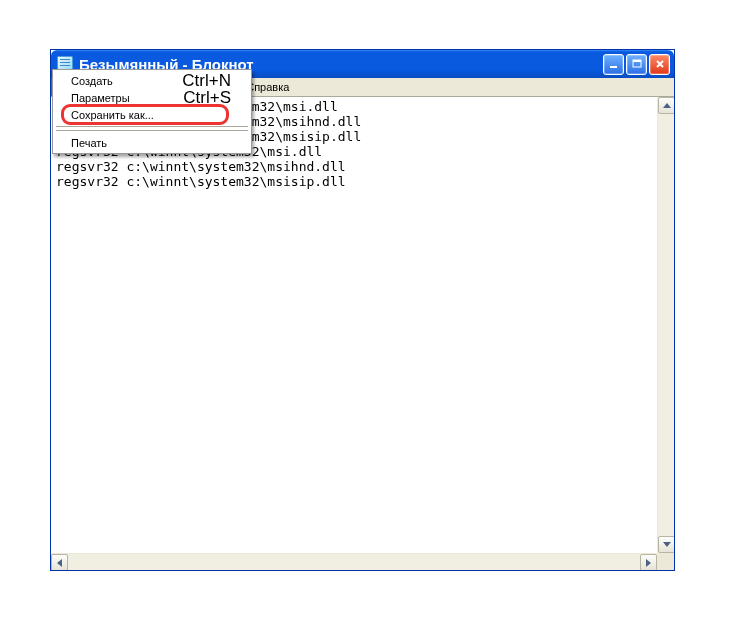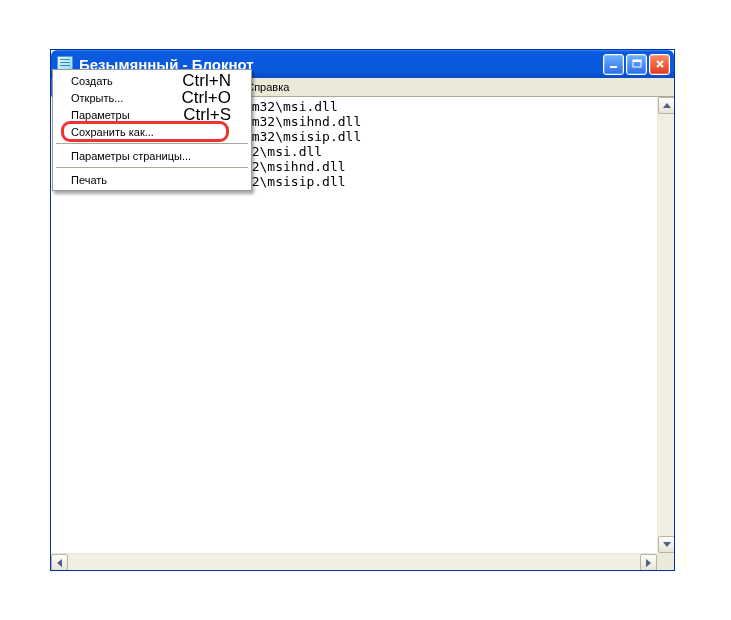--- a/index.html
+++ b/index.html
@@ -229,36 +229,28 @@
     <div class="menu-item">
         <span>Справка</span>
       </div>
 
     <div class="dropdown">
       <div class="menu-row">
         <span class="label">Создать</span>
         <span class="accel">Ctrl+N</span>
       </div>
       <div class="menu-row">
-        <span class="label">Открыть...</span>
-        <span class="accel">Ctrl+O</span>
-      </div>
-      <div class="menu-row">
         <span class="label">Параметры</span>
         <span class="accel">Ctrl+S</span>
       </div>
       <div class="menu-row framed">
         <span class="label">Сохранить как...</span>
         <span class="accel"></span>
       </div>
       <div class="sep"></div>
-      <div class="menu-row">
-        <span class="label">Параметры страницы...</span>
-        <span class="accel"></span>
-      </div>
       <div class="sep"></div>
       <div class="menu-row">
         <span class="label">Печать</span>
         <span class="accel"></span>
       </div>
     </div>
   </div>
 
   <div class="content">
     <div class="editor" id="editor">regsvr32 c:\windows\system32\msi.dll

